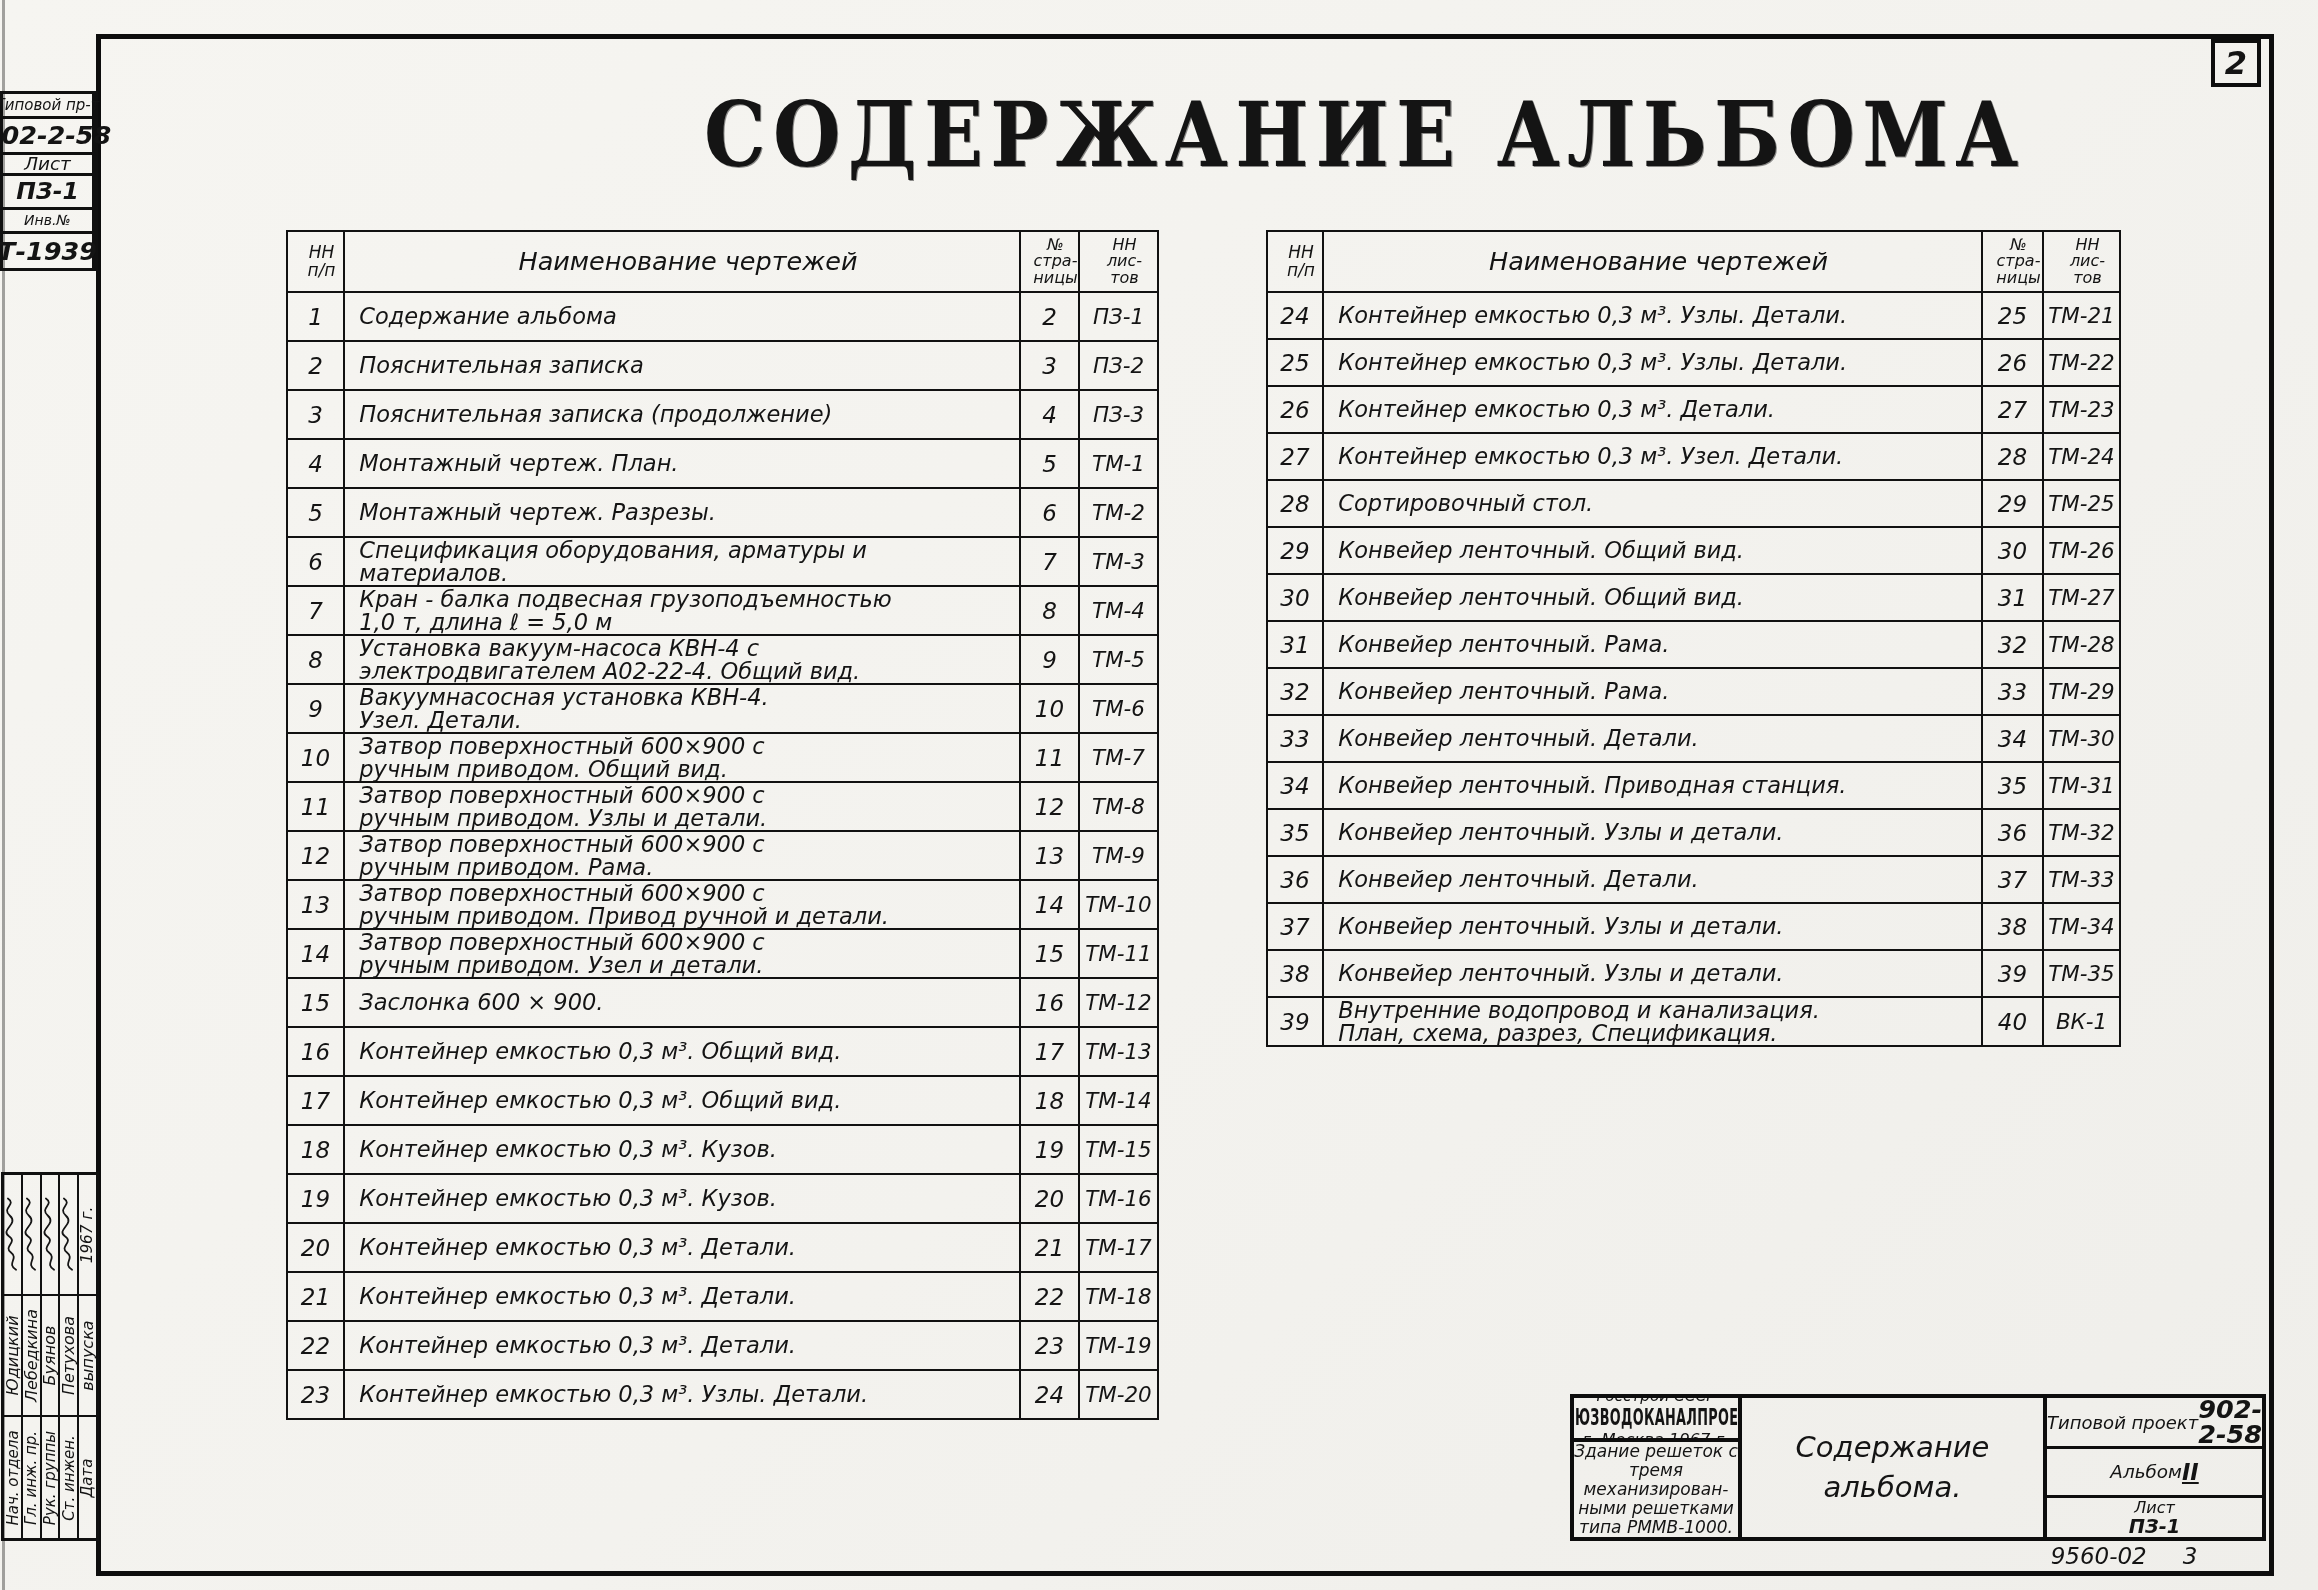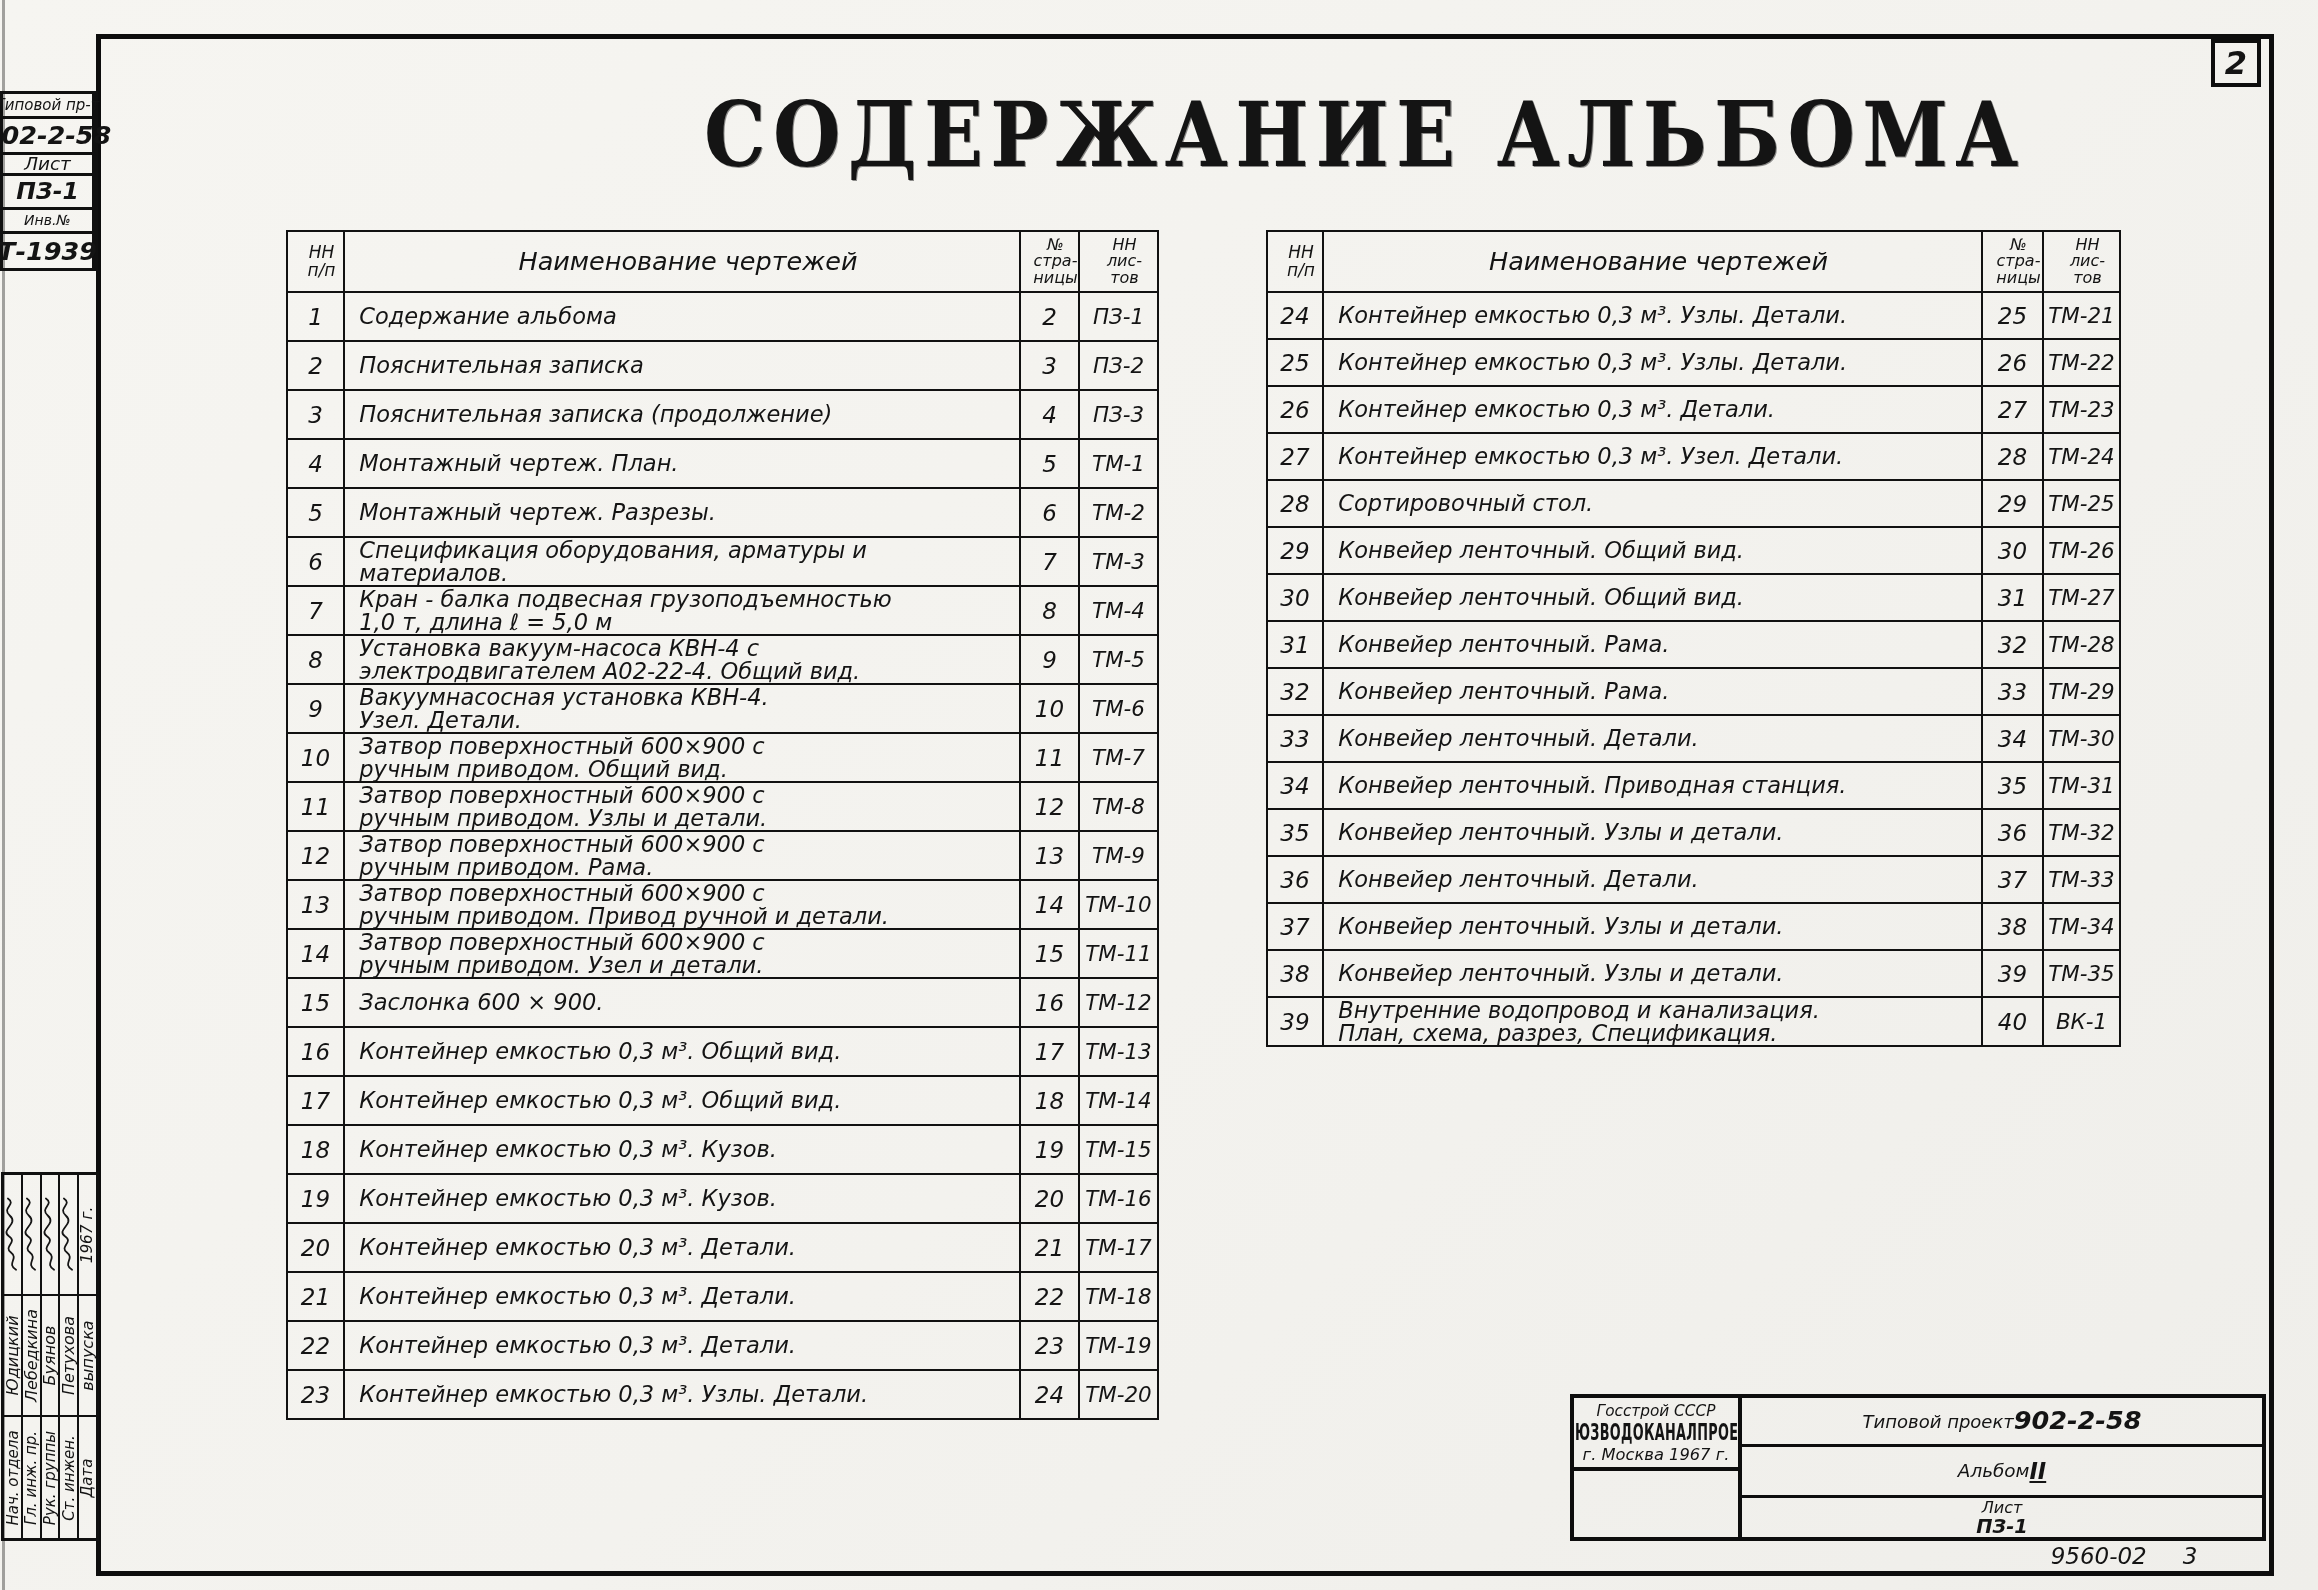--- a/index.html
+++ b/index.html
@@ -546,21 +546,27 @@
       </div>
     </div>
 
   <div class="title-block">
     <div class="tb-col1">
       <div class="tb-org">
         <span class="org1">Госстрой СССР</span>
         <span class="org2">СОЮЗВОДОКАНАЛПРОЕКТ</span>
         <span class="org3">г. Москва 1967 г.</span>
       </div>
+      <div class="tb-desc">Здание решеток с
+тремя механизирован-
+ными решетками
+типа РММВ-1000.</div>
     </div>
+    <div class="tb-col2">Содержание
+альбома.</div>
     <div class="tb-col3">
       <div class="tb-r1">
         <span class="tp-label">Типовой проект</span>
         <span class="tp-value">902-2-58</span>
       </div>
       <div class="tb-r2">
         <span class="album-label">Альбом</span>
         <span class="album-value">II</span>
       </div>
       <div class="tb-r3">

